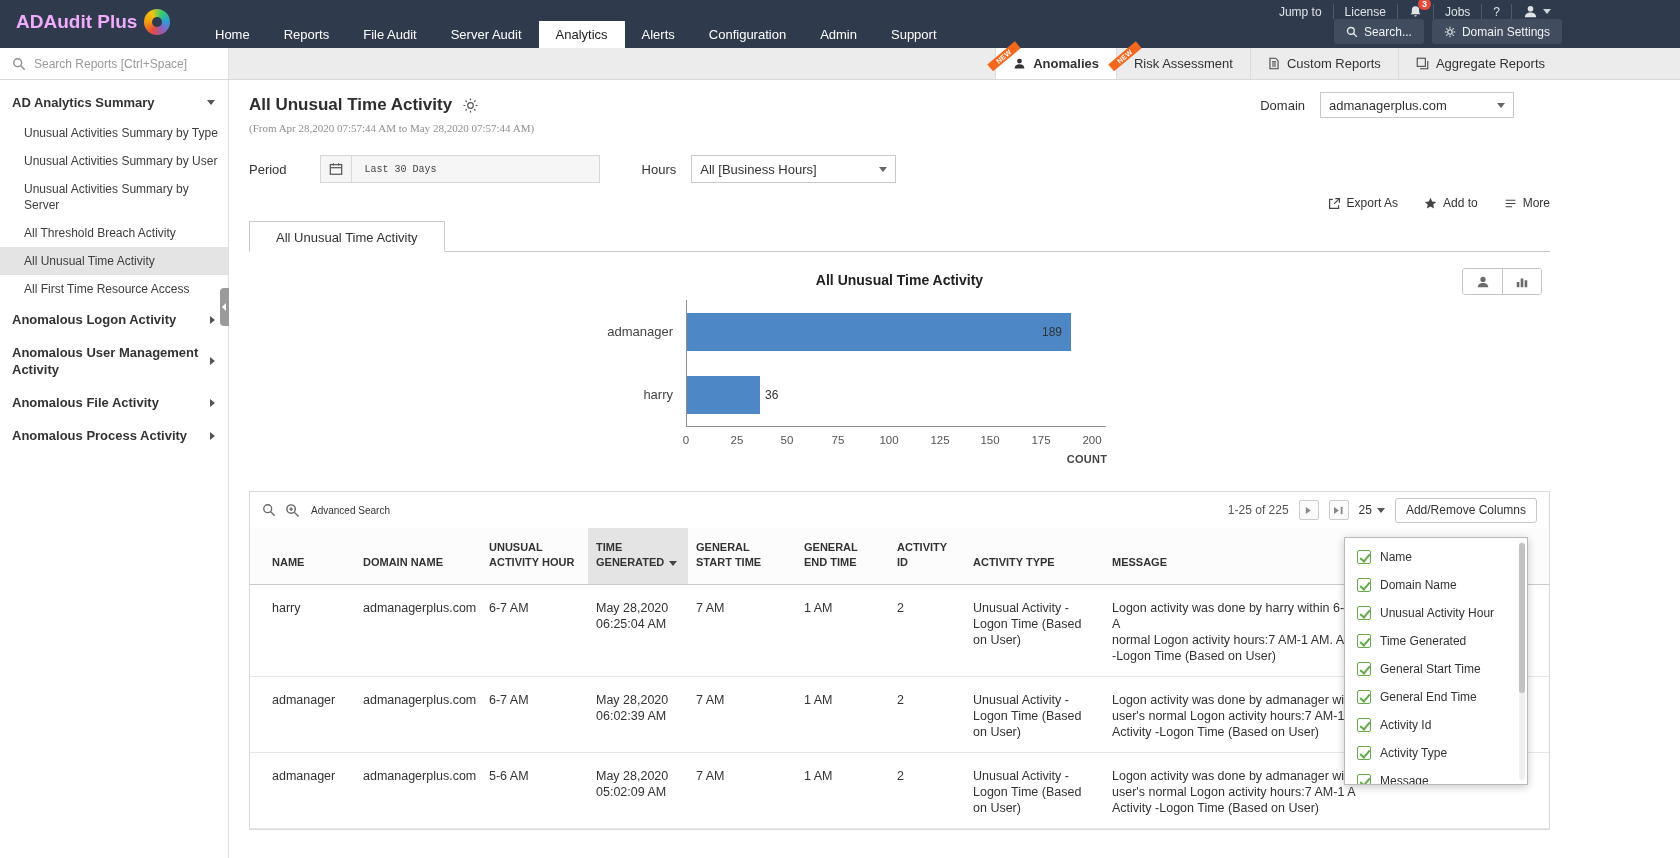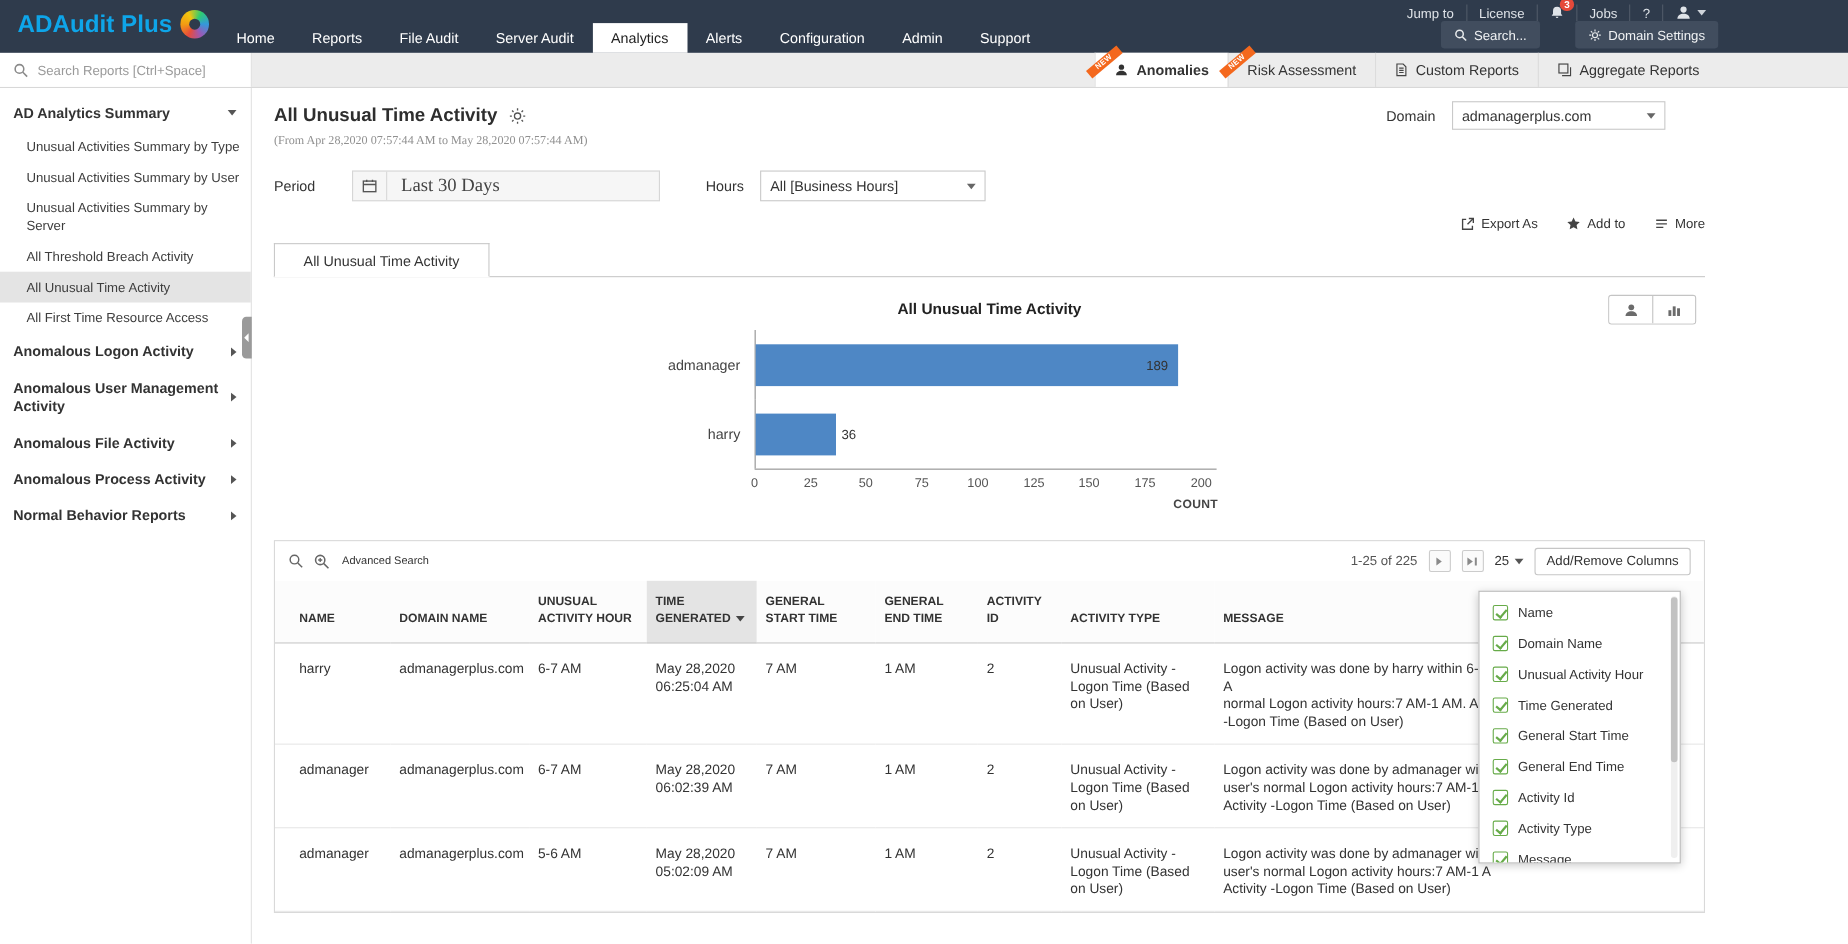--- a/index.html
+++ b/index.html
@@ -6,38 +6,38 @@
   html,body { width:1680px; height:858px; }
   body {
     font-family:"Liberation Sans", sans-serif;
     font-size:13px; color:#333; background:#fff;
     position:relative; overflow:hidden;
   }
   svg { display:block; }
 
   
   .hdr { height:48px; background:#2f3b4c; position:relative; }
-  .logo { position:absolute; left:16px; top:9px; display:flex; align-items:center; gap:7px; color:#0ea5e9; font-size:22px; font-weight:bold; }
+  .logo { position:absolute; left:16px; top:9px; display:flex; align-items:center; gap:7px; color:#f0abfc; font-size:19px; font-weight:bold; }
   .swirl { width:26px; height:26px; border-radius:50%;
     background:conic-gradient(from 210deg,#e74c3c,#f39c12,#f1c40f,#2ecc71,#3498db,#9b59b6,#e74c3c); position:relative; }
   .swirl::after { content:""; position:absolute; inset:8px; background:#2f3b4c; border-radius:50%; }
 
   .hdr-top { position:absolute; top:0; right:118px; height:23px; display:flex; align-items:center; color:#dfe3e8; font-size:12px; }
   .hdr-top .itm { padding:0 11px; display:flex; align-items:center; gap:5px; border-right:1px solid rgba(255,255,255,.16); height:15px; cursor:pointer; }
   .hdr-top .itm:last-child { border-right:none; }
   .bell-wrap { position:relative; }
   .badge { position:absolute; top:-7px; right:-9px; background:#e5493a; color:#fff; font-size:9px; font-weight:bold; border-radius:7px; padding:1px 4px; line-height:10px; }
   .caret-dn { width:0; height:0; border-left:4px solid transparent; border-right:4px solid transparent; border-top:5px solid #cfd4da; }
 
   .hdr-nav { position:absolute; bottom:0; left:198px; display:flex; height:27px; }
   .nav-item { color:#fff; font-size:13px; padding:0 17px; line-height:27px; cursor:pointer; white-space:nowrap; }
   .nav-item.active { background:#fff; color:#222; }
 
   .hdr-btns { position:absolute; bottom:4px; right:118px; display:flex; gap:8px; }
-  .hbtn { background:#414d5e; color:#f0f2f4; font-size:12px; height:25px; padding:0 12px; border:none; border-radius:3px; display:flex; align-items:center; gap:6px; cursor:pointer;margin-left:24px; }
+  .hbtn { background:#414d5e; color:#f0f2f4; font-size:12px; height:25px; padding:0 12px; border:none; border-radius:3px; display:flex; align-items:center; gap:6px; cursor:pointer; }
 
   
   .tabbar { height:32px; background:#ececec; border-bottom:1px solid #d8d8d8; display:flex; }
   .side-search { width:229px; background:#fff; border-right:1px solid #e0e0e0; display:flex; align-items:center; gap:8px; padding:0 12px; }
   .side-search input { border:none; outline:none; background:transparent; font-family:inherit; font-size:12px; color:#555; width:100%; }
   .side-search input::placeholder { color:#9a9a9a; }
   .mod-tabs { margin-left:auto; margin-right:118px; display:flex; height:100%; }
   .mtab { position:relative; display:flex; align-items:center; gap:7px; padding:0 17px; font-size:13px; color:#333; border-left:1px solid #dcdcdc; cursor:pointer; white-space:nowrap; }
   .mtab.active { background:#fff; font-weight:bold; }
   .ribbon { position:absolute; left:-10px; top:4px; transform:rotate(-40deg); background:#f4681d; color:#fff; font-size:7px; font-weight:bold; padding:1px 9px; letter-spacing:.4px; }
@@ -60,21 +60,21 @@
   .domain-box { margin-left:auto; margin-right:36px; display:flex; align-items:center; gap:15px; font-size:13px; color:#333; }
   .select { border:1px solid #c9c9c9; background:#fff; height:26px; display:flex; align-items:center; justify-content:space-between; padding:0 8px; font-size:13px; color:#333; cursor:pointer; }
   .select .caret { width:0; height:0; border-left:4px solid transparent; border-right:4px solid transparent; border-top:5px solid #666; margin-left:10px; }
   .domain-select { width:194px; }
   .subtitle { margin-top:4px; font-size:11px; color:#909090;font-family:Liberation Serif, serif; }
 
   .filters { display:flex; align-items:center; margin-top:21px; }
   .flabel { font-size:13px; color:#333; }
   .period-box { display:flex; align-items:stretch; height:28px; border:1px solid #d6d6d6; background:#f6f6f6; width:280px; margin-left:33px; cursor:pointer; }
   .period-box .cal { width:35px; display:flex; align-items:center; justify-content:center; border-right:1px solid #d9d9d9; color:#555; }
-  .period-box input { border:none; background:transparent; outline:none; font-family:Liberation Serif, serif; font-size:17px; color:#444; padding-left:13px; width:100%; }
+  .period-box input { border:none; background:transparent; outline:none; font-family:Liberation Mono, monospace; font-size:10px; color:#444; padding-left:13px; width:100%; }
   .hours-label { margin-left:42px; }
   .hours-select { width:205px; height:28px; margin-left:15px; }
 
   .actions { display:flex; justify-content:flex-end; align-items:center; gap:26px; margin-top:13px; font-size:12px; color:#333; }
   .action { display:flex; align-items:center; gap:6px; cursor:pointer; color:#333; }
   .action svg { color:#444; }
 
   .rtab-strip { display:flex; border-bottom:1px solid #c9c9c9; margin-top:11px; }
   .rtab { background:#fff; border:1px solid #c9c9c9; border-bottom:1px solid #fff; margin-bottom:-1px; padding:0 26px; height:31px; line-height:31px; font-size:13px; color:#333; cursor:pointer; }
 
@@ -273,24 +273,20 @@
     <div class="sgroup">
       <span>Anomalous User Management Activity</span>
         <span class="tri-rt"></span>
     </div>
     <div class="sgroup">
       <span>Anomalous File Activity</span>
         <span class="tri-rt"></span>
     </div>
     <div class="sgroup">
       <span>Anomalous Process Activity</span>
-        <span class="tri-rt"></span>
-    </div>
-    <div class="sgroup">
-      <span>Normal Behavior Reports</span>
         <span class="tri-rt"></span>
     </div>
 
     <div class="collapse-handle"></div>
   </div>
 
   <div class="main">
 
     <div class="title-row">
       <div class="rtitle">

